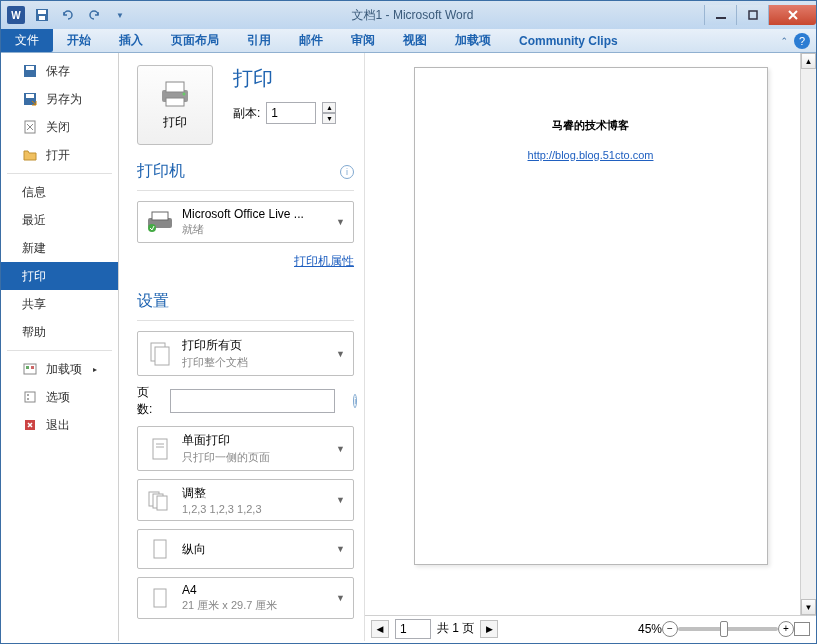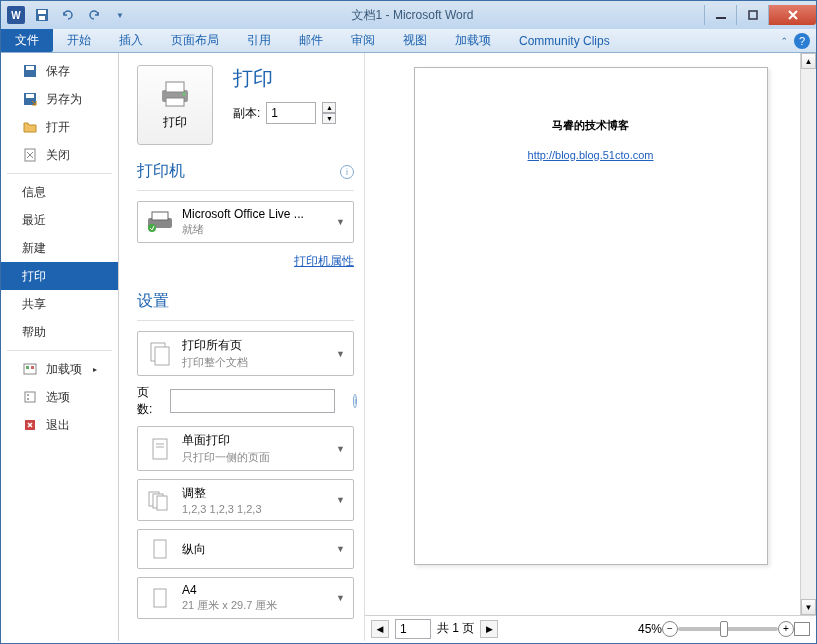--- a/index.html
+++ b/index.html
@@ -12,21 +12,21 @@
   .word-icon { width: 18px; height: 18px; background: #2b579a; color: #fff; font-size: 10px; font-weight: bold; display: flex; align-items: center; justify-content: center; border-radius: 2px; }
   .save-small { width: 16px; height: 16px; }
   .titlebar-center { position: absolute; left: 8px; right: 0; text-align: center; font-size: 12px; color: #3a5a7a; pointer-events: none; }
   .titlebar-right { margin-left: auto; display: flex; }
   .win-btn { width: 32px; height: 20px; display: flex; align-items: center; justify-content: center; background: linear-gradient(#d8e5f2,#c0d7ef); border-left: 1px solid #9ab5d2; }
   .win-close { width: 48px; background: linear-gradient(#e27b6a,#c8472f); color: #fff; border-radius: 0 0 3px 0; }
   
   
   .ribbon { height: 24px; background: linear-gradient(#e8f0f9,#d3e3f3); display: flex; align-items: stretch; border-bottom: 1px solid #90b0d0; font-size: 12px; }
   .tab-file { background: #1e63b0; color: #fff; padding: 0 14px; display: flex; align-items: center; border-radius: 0 0 2px 0; }
-  .ribbon-tab { padding: 0 14px; display: flex; align-items: center; color: #1e63b0; }
+  .ribbon-tab { padding: 0 14px; display: flex; align-items: center; color: #1e63b0; font-weight: bold; }
   .ribbon-right { margin-left: auto; display: flex; align-items: center; gap: 6px; padding-right: 6px; }
   .help-circle { width: 16px; height: 16px; border-radius: 50%; background: #2b7cd3; color: #fff; font-size: 11px; display: flex; align-items: center; justify-content: center; }
   
   
   .backstage { display: flex; height: calc(644px - 28px - 28px); }
   .backstage-nav { width: 118px; background: #fff; border-right: 1px solid #d0d0d0; padding-top: 4px; }
   .nav-item { height: 28px; display: flex; align-items: center; gap: 8px; padding: 0 21px; font-size: 12px; color: #333; }
   .nav-sep { height: 1px; background: #e0e0e0; margin: 4px 6px; }
   .nav-item.selected { background: #1e63b0; color: #fff; position: relative; }
   .nav-item.selected::after { content: ''; position: absolute; right: -8px; top: 50%; transform: translateY(-50%); border: 8px solid transparent; border-left-color: #1e63b0; }
@@ -161,33 +161,33 @@
             <rect x="2" y="2" width="12" height="12" fill="#3b6ea5"></rect>
             <rect x="4" y="3" width="8" height="4" fill="#fff"></rect>
             <path d="M10 10 L14 14 M14 10 L14 14 L10 14" stroke="#d08000" fill="none"></path>
           </svg>
         </span>
         <span>另存为</span>
       </div>
     <div class="nav-item">
         <span class="nav-icon">
           <svg width="16" height="16" viewBox="0 0 16 16">
-            <path d="M2 4 L6 4 L7 6 L14 6 L14 13 L2 13 Z" fill="#f0c060" stroke="#c09030"></path>
-          </svg>
-        </span>
-        <span>打开</span>
-      </div>
-    <div class="nav-item">
-        <span class="nav-icon">
-          <svg width="16" height="16" viewBox="0 0 16 16">
             <rect x="3" y="2" width="10" height="12" fill="#fff" stroke="#888"></rect>
             <path d="M5 5 L11 11 M11 5 L5 11" stroke="#888"></path>
           </svg>
         </span>
         <span>关闭</span>
+      </div>
+    <div class="nav-item">
+        <span class="nav-icon">
+          <svg width="16" height="16" viewBox="0 0 16 16">
+            <path d="M2 4 L6 4 L7 6 L14 6 L14 13 L2 13 Z" fill="#f0c060" stroke="#c09030"></path>
+          </svg>
+        </span>
+        <span>打开</span>
       </div>
     <div class="nav-sep"></div>
     <div class="nav-item">
         <span>信息</span>
       </div>
     <div class="nav-item">
         <span>最近</span>
       </div>
     <div class="nav-item">
         <span>新建</span>

